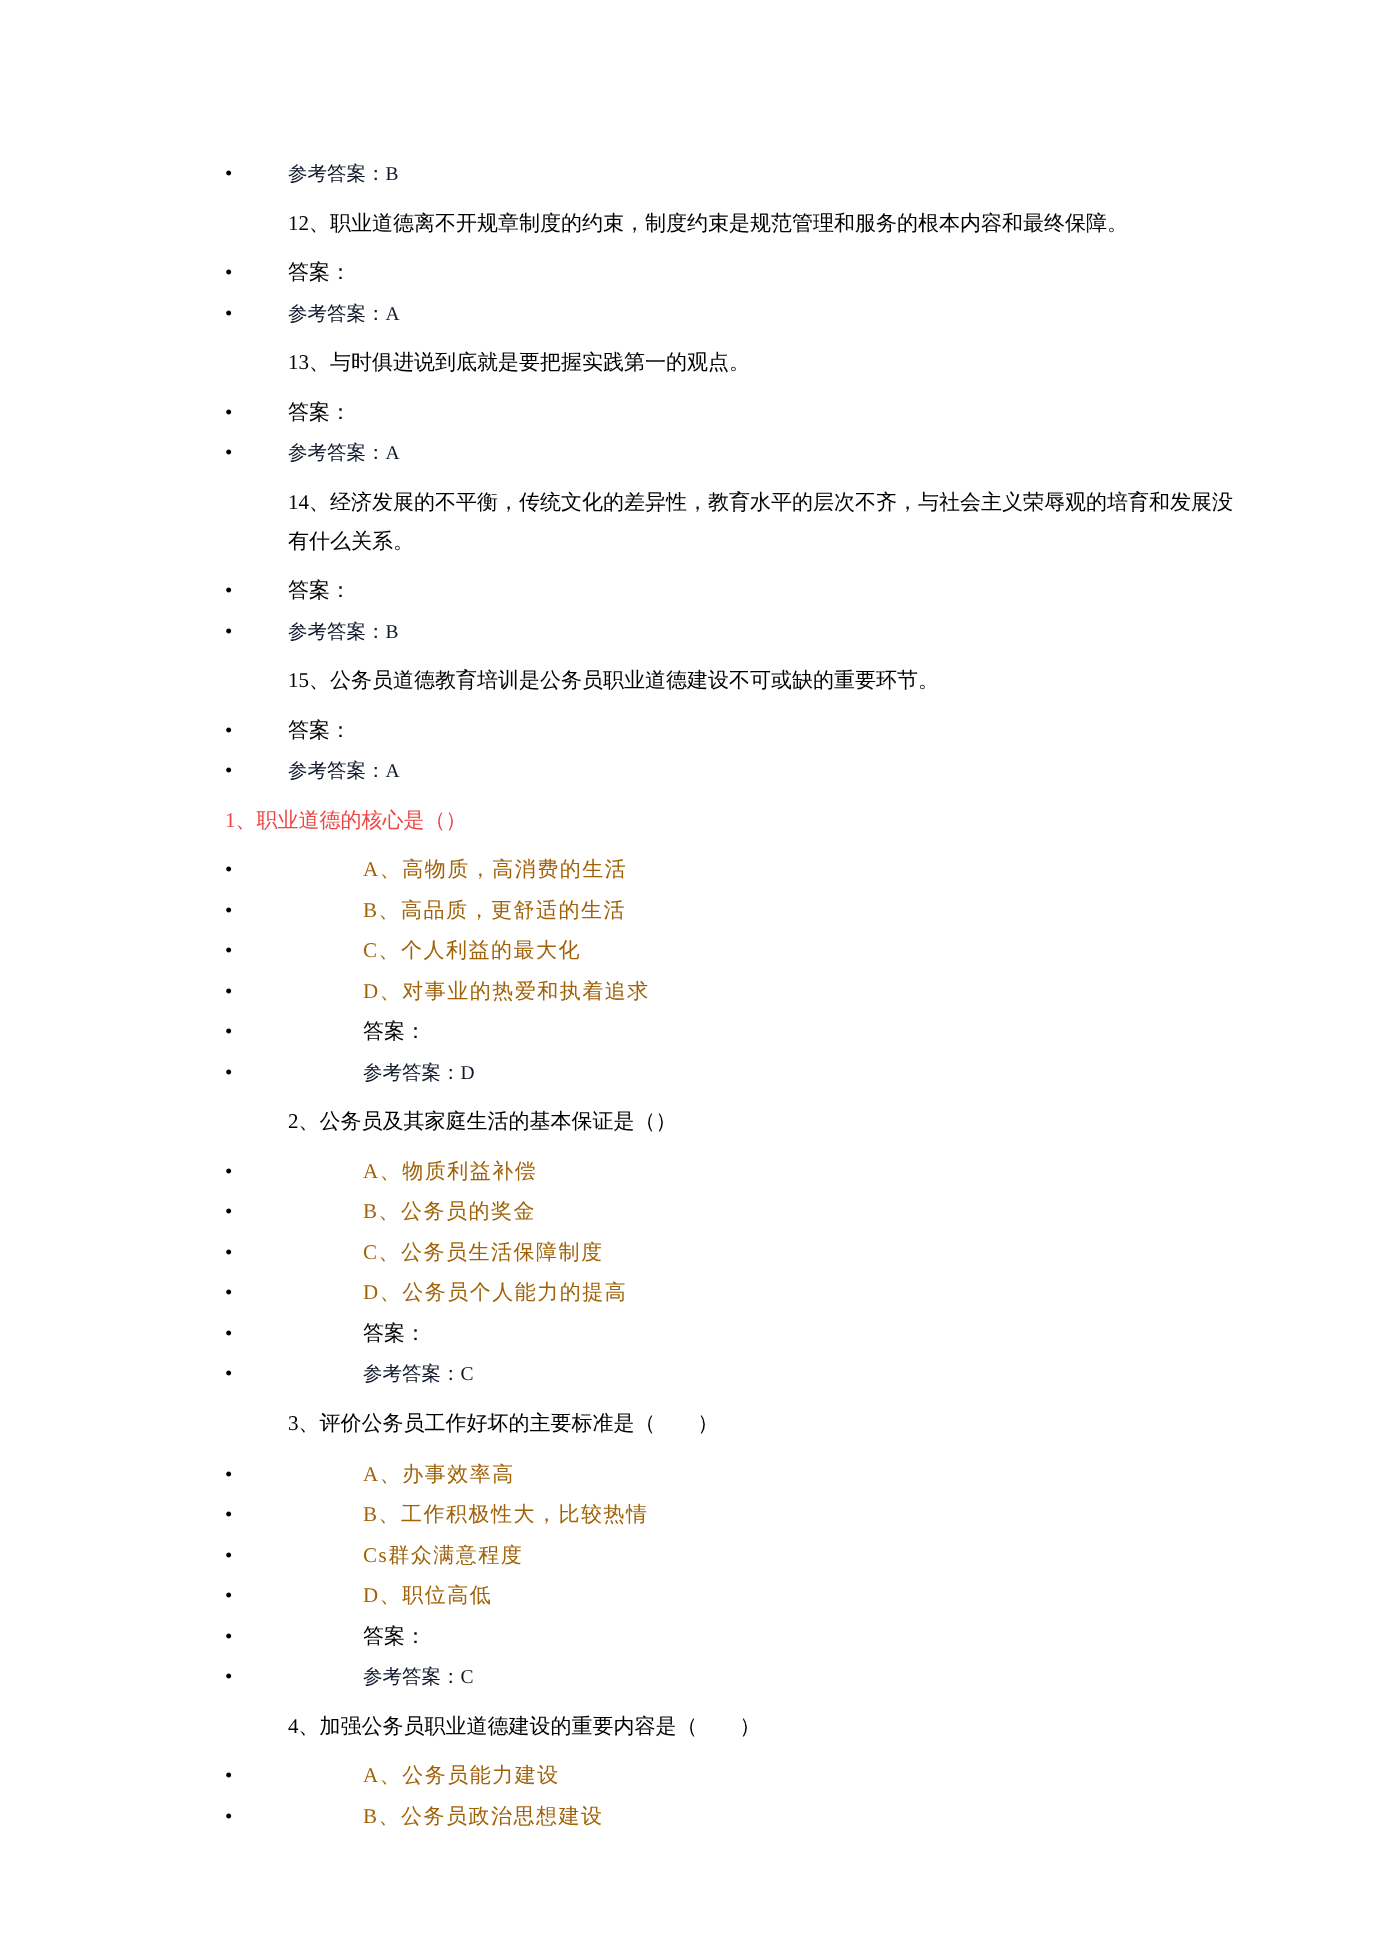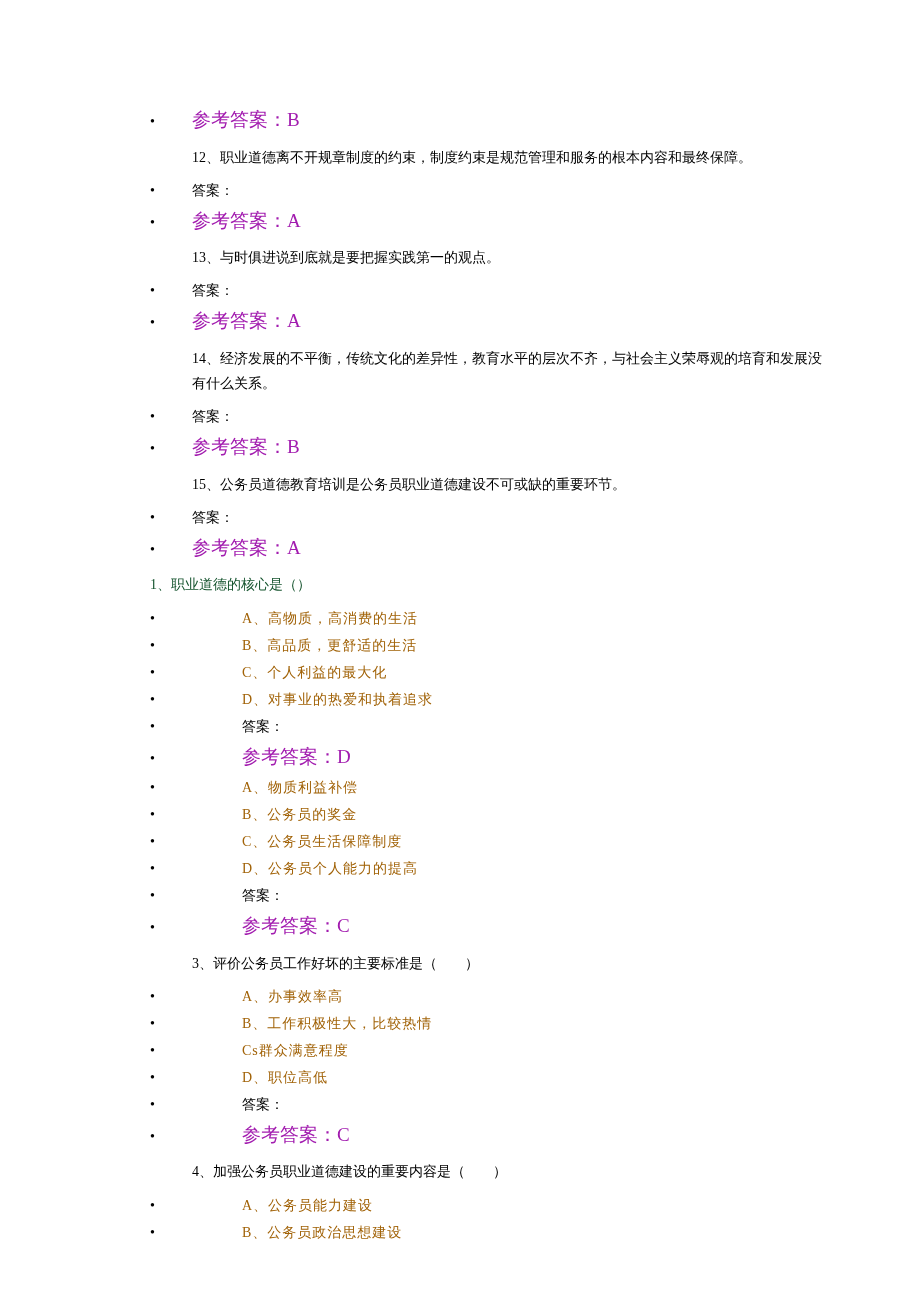--- a/index.html
+++ b/index.html
@@ -21,41 +21,41 @@
     display: flex;
     align-items: baseline;
     margin: 6px 0;
   }
   .link-line .bullet {
     width: 42px;
     display: inline-block;
     color: #000;
   }
   .link-text {
-    color: #a21caf;
-    font-family: "SimSun", "宋体", serif;
-    font-size: 19px;
+    color: #0f172a;
+    font-family: "SimSun", "宋体", serif;
+    font-size: 13px;
   }
   .link-text-gray {
     color: #000000;
     font-family: "SimSun", "宋体", serif;
     font-size: 14px;
   }
   .q-body {
     margin: 10px 0 10px 42px;
     font-size: 14px;
     color: #000;
     line-height: 1.8;
     width: 640px;
   }
   .q-body.nowrap { width: auto; font-family: Liberation Serif, serif; }
   .q-body-noindent {
     margin: 10px 0 10px 0;
     font-size: 14px;
-    color: #14532d;
+    color: #ef4444;
     line-height: 1.8;
   }
   .opt-line {
     display: flex;
     align-items: baseline;
     margin: 6px 0;
   }
   .opt-line .bullet {
     width: 92px;
     display: inline-block;
@@ -147,20 +147,21 @@
   </div>
   <div class="opt-ans-line">
     <span class="bullet">•</span>
     <span class="link-text-gray">答案：</span>
   </div>
   <div class="opt-ans-line">
     <span class="bullet">•</span>
     <span class="link-text"><span>参考答案：</span><span>D</span></span>
   </div>
 
+  <div class="q-body nowrap">2、公务员及其家庭生活的基本保证是（）</div>
   <div class="opt-line">
     <span class="bullet">•</span>
     <span class="opt-text">A、物质利益补偿</span>
   </div>
   <div class="opt-line">
     <span class="bullet">•</span>
     <span class="opt-text">B、公务员的奖金</span>
   </div>
   <div class="opt-line">
     <span class="bullet">•</span>

